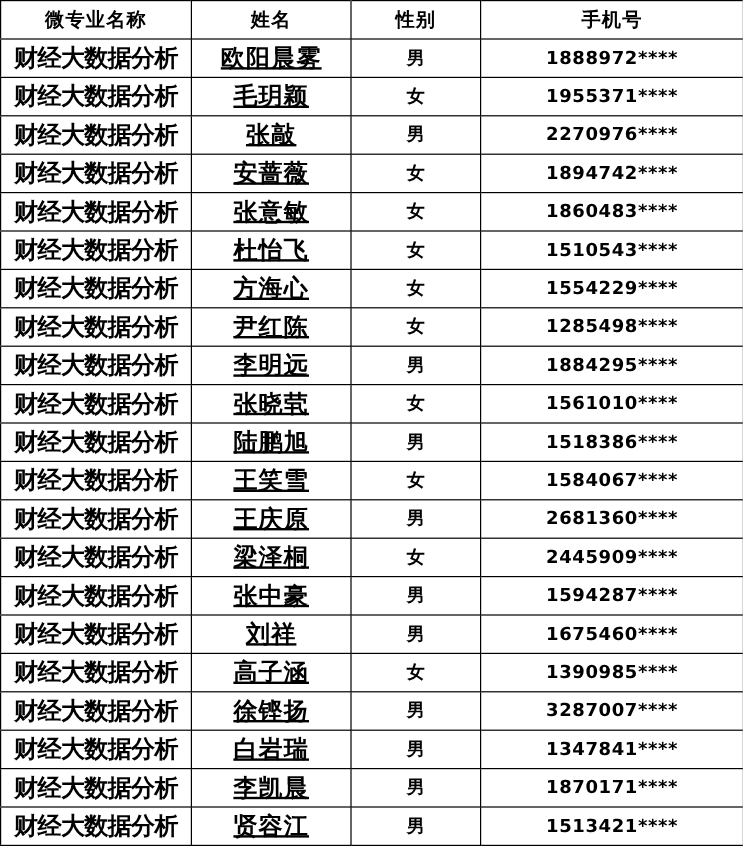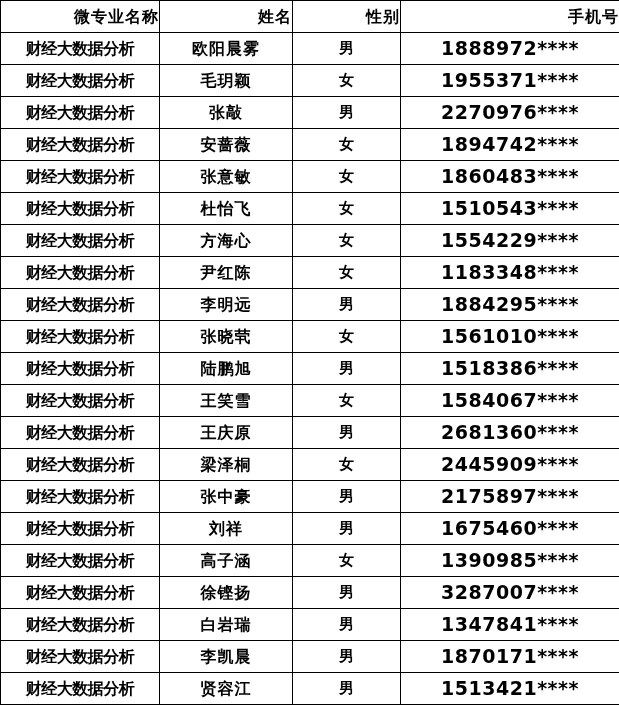--- a/index.html
+++ b/index.html
@@ -39,35 +39,35 @@
     font-weight: bold;
     padding: 0;
     height: 31px;
     line-height: 31px;
     white-space: nowrap;
     overflow: hidden;
   }
   table.roster thead th {
     font-size: 16px;
     letter-spacing: 1px;
-    text-align: right;
   }
   table.roster tbody td.major {
-    font-size: 16px;
+    font-size: 20px;
     letter-spacing: -0.5px;
   }
   table.roster tbody td.name {
-    font-size: 16px;
+    font-size: 20px;
     letter-spacing: 1px;
+    text-decoration: underline;
   }
   table.roster tbody td.gender {
     font-size: 15px;
   }
   table.roster tbody td.phone {
-    font-size: 19px;
+    font-size: 15px;
     font-family: "DejaVu Sans", "Liberation Sans", sans-serif;
     letter-spacing: 0.5px;
   }
 </style>
 </head>
 <body>
 
 <div class="table-wrap">
   <table class="roster">
     <colgroup>
@@ -124,21 +124,21 @@
         <tr>
           <td class="major">财经大数据分析</td>
           <td class="name">方海心</td>
           <td class="gender">女</td>
           <td class="phone">1554229****</td>
         </tr>
         <tr>
           <td class="major">财经大数据分析</td>
           <td class="name">尹红陈</td>
           <td class="gender">女</td>
-          <td class="phone">1183348****</td>
+          <td class="phone">1285498****</td>
         </tr>
         <tr>
           <td class="major">财经大数据分析</td>
           <td class="name">李明远</td>
           <td class="gender">男</td>
           <td class="phone">1884295****</td>
         </tr>
         <tr>
           <td class="major">财经大数据分析</td>
           <td class="name">张晓茕</td>
@@ -166,21 +166,21 @@
         <tr>
           <td class="major">财经大数据分析</td>
           <td class="name">梁泽桐</td>
           <td class="gender">女</td>
           <td class="phone">2445909****</td>
         </tr>
         <tr>
           <td class="major">财经大数据分析</td>
           <td class="name">张中豪</td>
           <td class="gender">男</td>
-          <td class="phone">2175897****</td>
+          <td class="phone">1594287****</td>
         </tr>
         <tr>
           <td class="major">财经大数据分析</td>
           <td class="name">刘祥</td>
           <td class="gender">男</td>
           <td class="phone">1675460****</td>
         </tr>
         <tr>
           <td class="major">财经大数据分析</td>
           <td class="name">高子涵</td>

